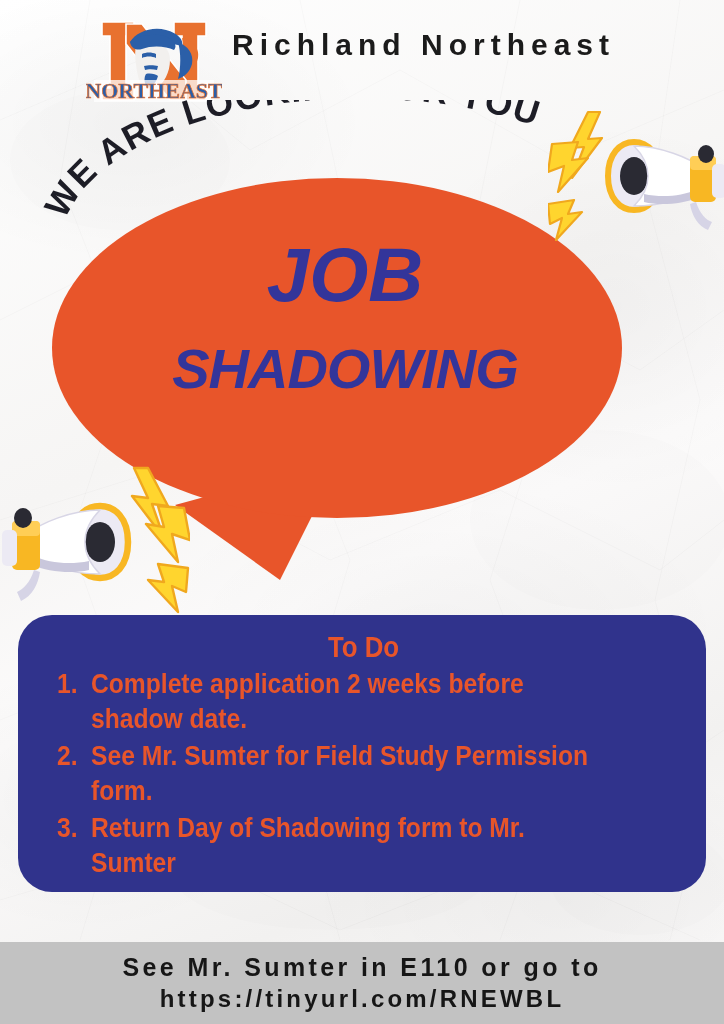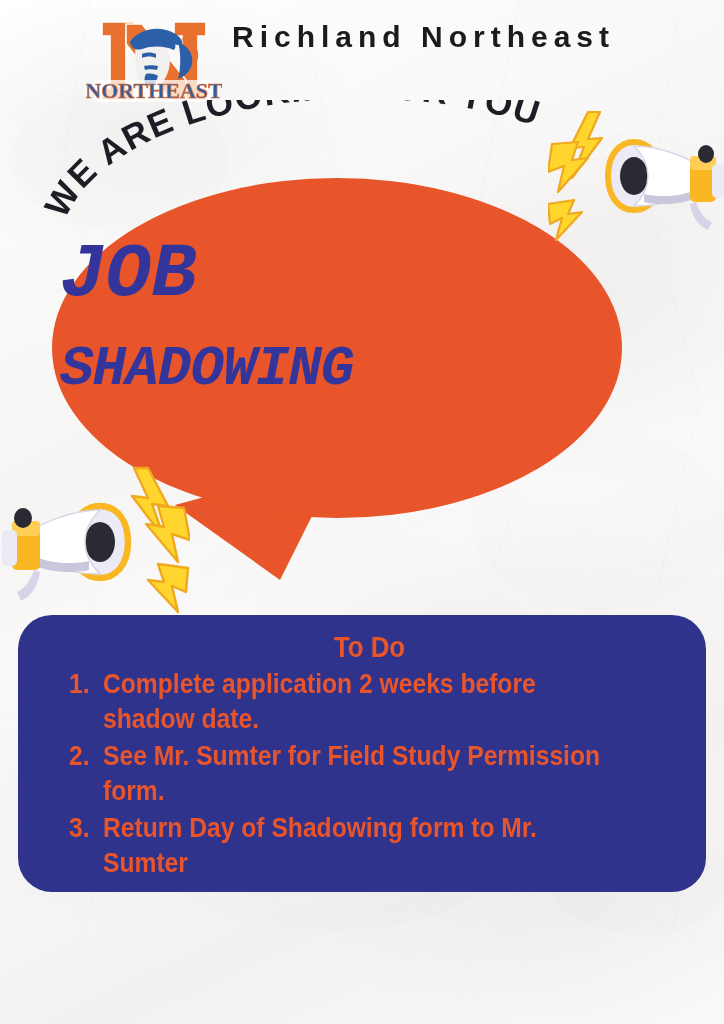--- a/index.html
+++ b/index.html
@@ -35,21 +35,21 @@
   .paper-creases {
     position: absolute;
     inset: 0;
     opacity: 0.55;
   }
 
   
   .header-title {
     position: absolute;
     left: 232px;
-    top: 20px;
+    top: 28px;
     width: 440px;
     font-family: "Liberation Sans", sans-serif;
     font-weight: bold;
     font-size: 30px;
     letter-spacing: 6px;
     color: #1b1b1b;
     white-space: nowrap;
   }
 
   .logo {
@@ -84,21 +84,22 @@
     top: 160px;
     width: 620px;
     height: 450px;
   }
 
   .bubble-title {
     position: absolute;
     left: 60px;
     top: 228px;
     width: 570px;
-    font-family: Liberation Mono, monospace;
+    text-align: center;
+    font-family: Liberation Sans, sans-serif;
     font-style: italic;
     font-weight: bold;
     font-size: 76px;
     line-height: 94px;
     color: #33359a;
     letter-spacing: 0px;
   }
   .bubble-title .line2 {
     font-size: 56px;
     letter-spacing: -1px;
@@ -124,21 +125,21 @@
   
   .todo-card {
     position: absolute;
     left: 18px;
     top: 615px;
     width: 688px;
     height: 277px;
     background: #30338c;
     border-radius: 34px;
     box-sizing: border-box;
-    padding: 10px 8px 0 23px;
+    padding: 10px 8px 0 11px;
   }
   .todo-heading {
     text-align: center;
     font-family: "Liberation Sans", sans-serif;
     font-weight: bold;
     font-size: 30px;
     color: #e8552a;
     letter-spacing: 0px;
     margin: 5px 0 2px 0;
     transform: scaleX(0.86);
@@ -322,14 +323,18 @@
         <span class="todo-num">2.</span>
         <span class="todo-text">See Mr. Sumter for Field Study Permission form.</span>
       </li>
       <li class="todo-item">
         <span class="todo-num">3.</span>
         <span class="todo-text">Return Day of Shadowing form to Mr. Sumter</span>
       </li>
     </ol>
   </div>
 
+  <div class="footer-bar">
+    <div class="footer-line">See Mr. Sumter in E110 or go to</div>
+    <div class="footer-line url">https://tinyurl.com/RNEWBL</div>
+  </div>
 
 </div>
 
 </body></html>

